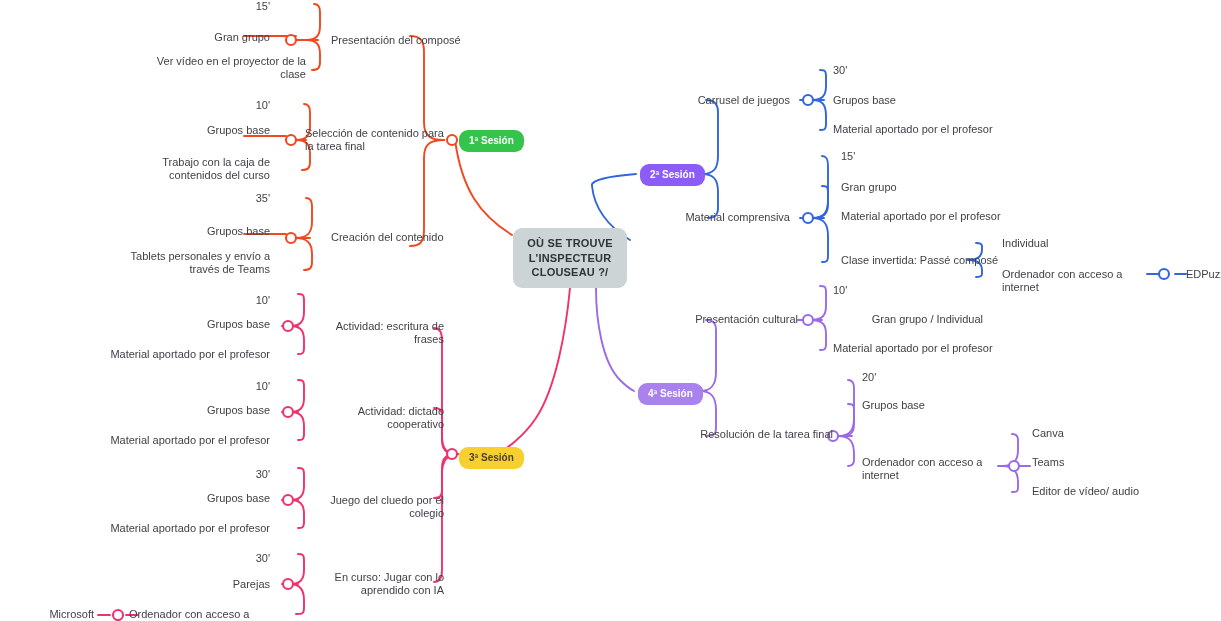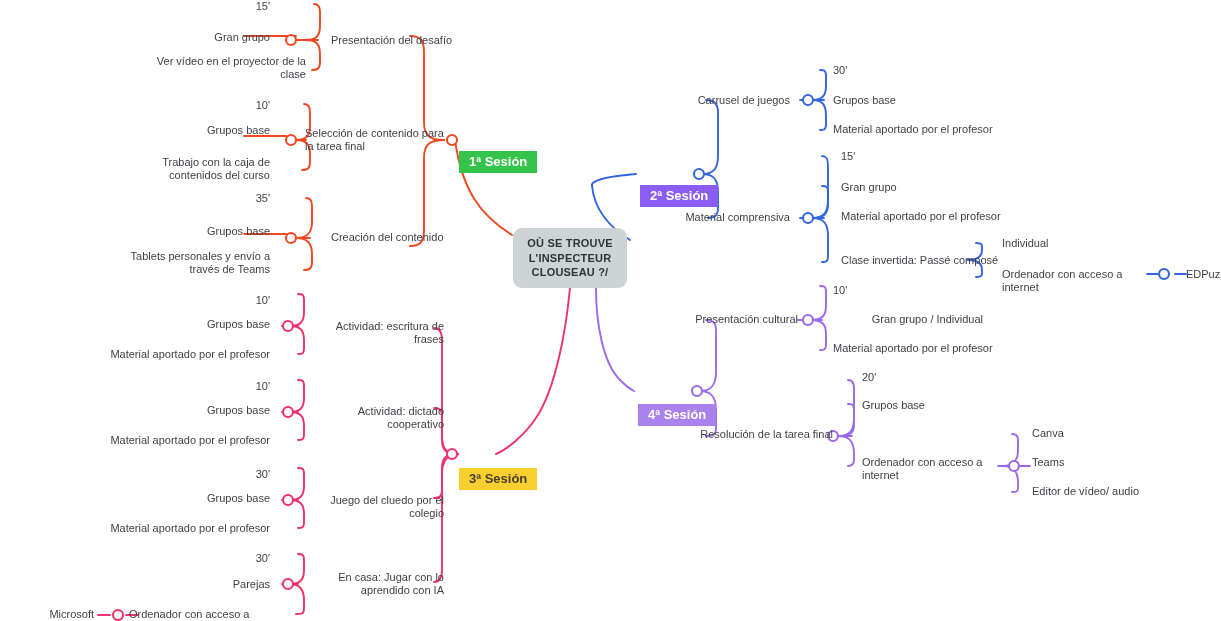--- a/index.html
+++ b/index.html
@@ -9,22 +9,22 @@
     color:#3b3b3b;
   }
   #canvas{position:absolute;inset:0;width:1221px;height:621px;}
   svg.links{position:absolute;left:0;top:0;width:1221px;height:621px;pointer-events:none;}
 
   .node{position:absolute;font-size:11px;line-height:13px;color:#3f3f46;white-space:pre-line;}
   .node.r{text-align:left;}
   .node.l{text-align:right;}
 
   .topic{
-    position:absolute;border-radius:0;padding:4px 10px;
-    font-size:13px;font-weight:700;line-height:14px;white-space:nowrap;margin-top:21px;
+    position:absolute;border-radius:9px;padding:4px 10px;
+    font-size:10px;font-weight:700;line-height:14px;white-space:nowrap;
   }
   .topic.s1{background:#35c44b;color:#ffffff;}
   .topic.s2{background:#8b5cf6;color:#ffffff;}
   .topic.s3{background:#f7cf2e;color:#4a4033;}
   .topic.s4{background:#a982ee;color:#ffffff;}
 
   #central{
     position:absolute;left:513px;top:228px;width:114px;
     background:#ccd4d6;border-radius:9px;
     padding:8px 6px;box-sizing:border-box;
@@ -165,21 +165,21 @@
     </g>
   </svg>
 
   <div id="central">OÙ SE TROUVE L'INSPECTEUR CLOUSEAU ?/</div>
 
   <div class="topic s1" style="left:459px;top:130px;">1ª Sesión</div>
   <div class="topic s2" style="left:640px;top:164px;">2ª Sesión</div>
   <div class="topic s3" style="left:459px;top:447px;">3ª Sesión</div>
   <div class="topic s4" style="left:638px;top:383px;">4ª Sesión</div>
 
-  <div class="node r" style="left:331px;top:34px;width:130px;">Presentación del desafío</div>
+  <div class="node r" style="left:331px;top:34px;width:130px;">Presentación del composé</div>
   <div class="node r" style="left:305px;top:127px;width:140px;">Selección de contenido para la tarea final</div>
   <div class="node r" style="left:331px;top:231px;width:130px;">Creación del contenido</div>
 
   <div class="node l" style="left:200px;top:0px;width:70px;">15'</div>
   <div class="node l" style="left:170px;top:31px;width:100px;">Gran grupo</div>
   <div class="node l" style="left:136px;top:55px;width:170px;">Ver vídeo en el proyector de la clase</div>
 
   <div class="node l" style="left:200px;top:99px;width:70px;">10'</div>
   <div class="node l" style="left:170px;top:124px;width:100px;">Grupos base</div>
   <div class="node l" style="left:106px;top:156px;width:164px;">Trabajo con la caja de contenidos del curso</div>
@@ -200,21 +200,21 @@
   <div class="node r" style="left:841px;top:210px;width:210px;">Material aportado por el profesor</div>
   <div class="node r" style="left:841px;top:254px;width:180px;">Clase invertida: Passé composé</div>
 
   <div class="node r" style="left:1002px;top:237px;width:90px;">Individual</div>
   <div class="node r" style="left:1002px;top:268px;width:160px;">Ordenador con acceso a internet</div>
   <div class="node r" style="left:1186px;top:268px;width:60px;">EDPuzzel</div>
 
   <div class="node l" style="left:304px;top:320px;width:140px;">Actividad: escritura de frases</div>
   <div class="node l" style="left:304px;top:405px;width:140px;">Actividad: dictado cooperativo</div>
   <div class="node l" style="left:304px;top:494px;width:140px;">Juego del cluedo por el colegio</div>
-  <div class="node l" style="left:304px;top:571px;width:140px;">En casa: Jugar con lo aprendido con IA</div>
+  <div class="node l" style="left:304px;top:571px;width:140px;">En curso: Jugar con lo aprendido con IA</div>
 
   <div class="node l" style="left:200px;top:294px;width:70px;">10'</div>
   <div class="node l" style="left:170px;top:318px;width:100px;">Grupos base</div>
   <div class="node l" style="left:110px;top:348px;width:160px;">Material aportado por el profesor</div>
 
   <div class="node l" style="left:200px;top:380px;width:70px;">10'</div>
   <div class="node l" style="left:170px;top:404px;width:100px;">Grupos base</div>
   <div class="node l" style="left:108px;top:434px;width:162px;">Material aportado por el profesor</div>
 
   <div class="node l" style="left:200px;top:468px;width:70px;">30'</div>

